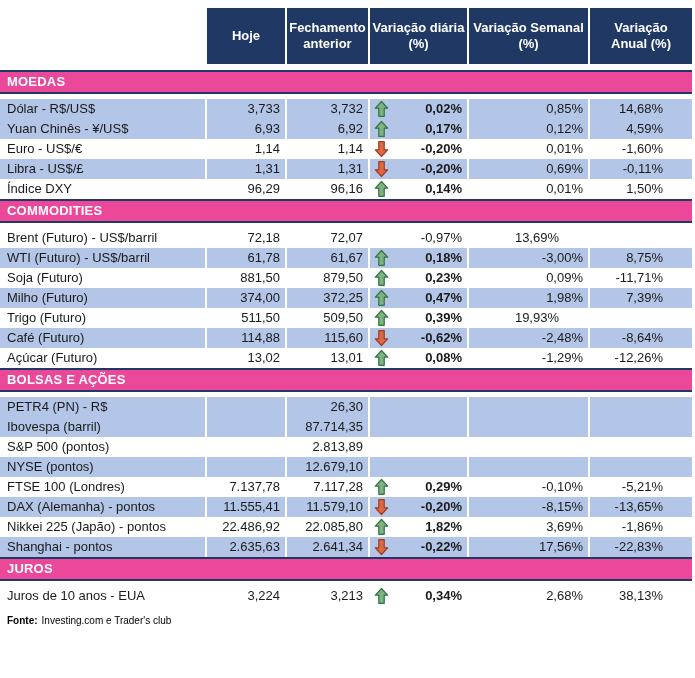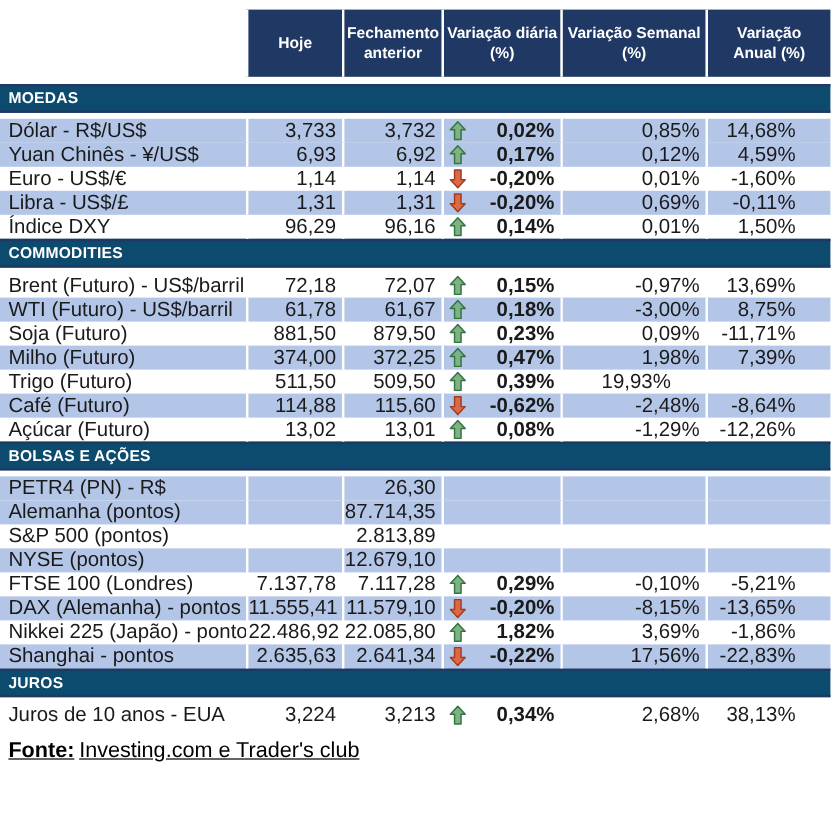--- a/index.html
+++ b/index.html
@@ -22,44 +22,44 @@
     background:#1F3864;color:#fff;font-weight:bold;font-size:13px;
     display:flex;align-items:center;justify-content:center;
     text-align:center;white-space:pre-line;line-height:16px;
     box-sizing:border-box;
   }
   .hcell + .hcell{border-left:2px solid #fff;}
   .hcell.spacer{background:#fff;border-left:none;}
   
   .section-band{
     height:24px;box-sizing:border-box;
-    background:#0c4a6e;
+    background:#ec4899;
     border-top:2px solid #1F3864;border-bottom:2px solid #1F3864;
     color:#fff;font-weight:bold;font-size:13px;line-height:19px;
     padding-left:7px;
     margin-bottom:5px;
     letter-spacing:0.2px;
   }
   
   .row{
     display:grid;
     grid-template-columns:205px 80px 83px 99px 121px 104px;
-    height:20px;line-height:20px;font-size:17px;
+    height:20px;line-height:20px;font-size:13px;
   }
   .cell{box-sizing:border-box;overflow:hidden;white-space:nowrap;}
   .cell + .cell{border-left:2px solid #fff;}
   .row.blue .cell{background:#B4C6E7;}
   .label-cell{padding-left:7px;}
   .num{text-align:right;padding-right:5px;}
   .anual{padding-right:29px;}
   .diaria{position:relative;font-weight:bold;}
   .arrow{position:absolute;left:4px;top:1px;width:15px;height:18px;}
   .arrow svg{display:block;}
   
-  .footer{margin-top:9px;padding-left:7px;font-size:18px;color:#000;text-decoration:underline;}
+  .footer{margin-top:9px;padding-left:7px;font-size:10px;color:#000;}
   .footer .lbl{font-weight:bold;}
   .footer .txt{margin-left:4px;}
 </style>
 </head>
 <body>
 
 <div class="table">
 
   <div class="header-row">
     <div class="hcell spacer"></div>
@@ -134,25 +134,20 @@
             </svg>
           </span><span>0,14%</span></div>
         <div class="cell num">0,01%</div>
         <div class="cell num anual">1,50%</div>
       </div>
       <div class="section-band">COMMODITIES</div>
       <div class="row white">
         <div class="cell label-cell">Brent (Futuro) - US$/barril</div>
         <div class="cell num">72,18</div>
         <div class="cell num">72,07</div>
-        <div class="cell num diaria"><span class="arrow">
-            <svg width="15" height="18" viewBox="0 0 16 19">
-              <path d="M8 1.5 L14.6 8.6 H10.9 V17.3 H5.1 V8.6 H1.4 Z" fill="#7FB185" stroke="#31753F" stroke-width="1.3" stroke-linejoin="round"></path>
-            </svg>
-          </span><span>0,15%</span></div>
         <div class="cell num">-0,97%</div>
         <div class="cell num anual">13,69%</div>
       </div>
       <div class="row blue">
         <div class="cell label-cell">WTI (Futuro) - US$/barril</div>
         <div class="cell num">61,78</div>
         <div class="cell num">61,67</div>
         <div class="cell num diaria"><span class="arrow">
             <svg width="15" height="18" viewBox="0 0 16 19">
               <path d="M8 1.5 L14.6 8.6 H10.9 V17.3 H5.1 V8.6 H1.4 Z" fill="#7FB185" stroke="#31753F" stroke-width="1.3" stroke-linejoin="round"></path>
@@ -223,21 +218,21 @@
       <div class="section-band">BOLSAS E AÇÕES</div>
       <div class="row blue">
         <div class="cell label-cell">PETR4 (PN) - R$</div>
         <div class="cell num"></div>
         <div class="cell num">26,30</div>
         <div class="cell num diaria"><span></span></div>
         <div class="cell num"></div>
         <div class="cell num anual"></div>
       </div>
       <div class="row blue">
-        <div class="cell label-cell">Alemanha (pontos)</div>
+        <div class="cell label-cell">Ibovespa (barril)</div>
         <div class="cell num"></div>
         <div class="cell num">87.714,35</div>
         <div class="cell num diaria"><span></span></div>
         <div class="cell num"></div>
         <div class="cell num anual"></div>
       </div>
       <div class="row white">
         <div class="cell label-cell">S&amp;P 500 (pontos)</div>
         <div class="cell num"></div>
         <div class="cell num">2.813,89</div>

